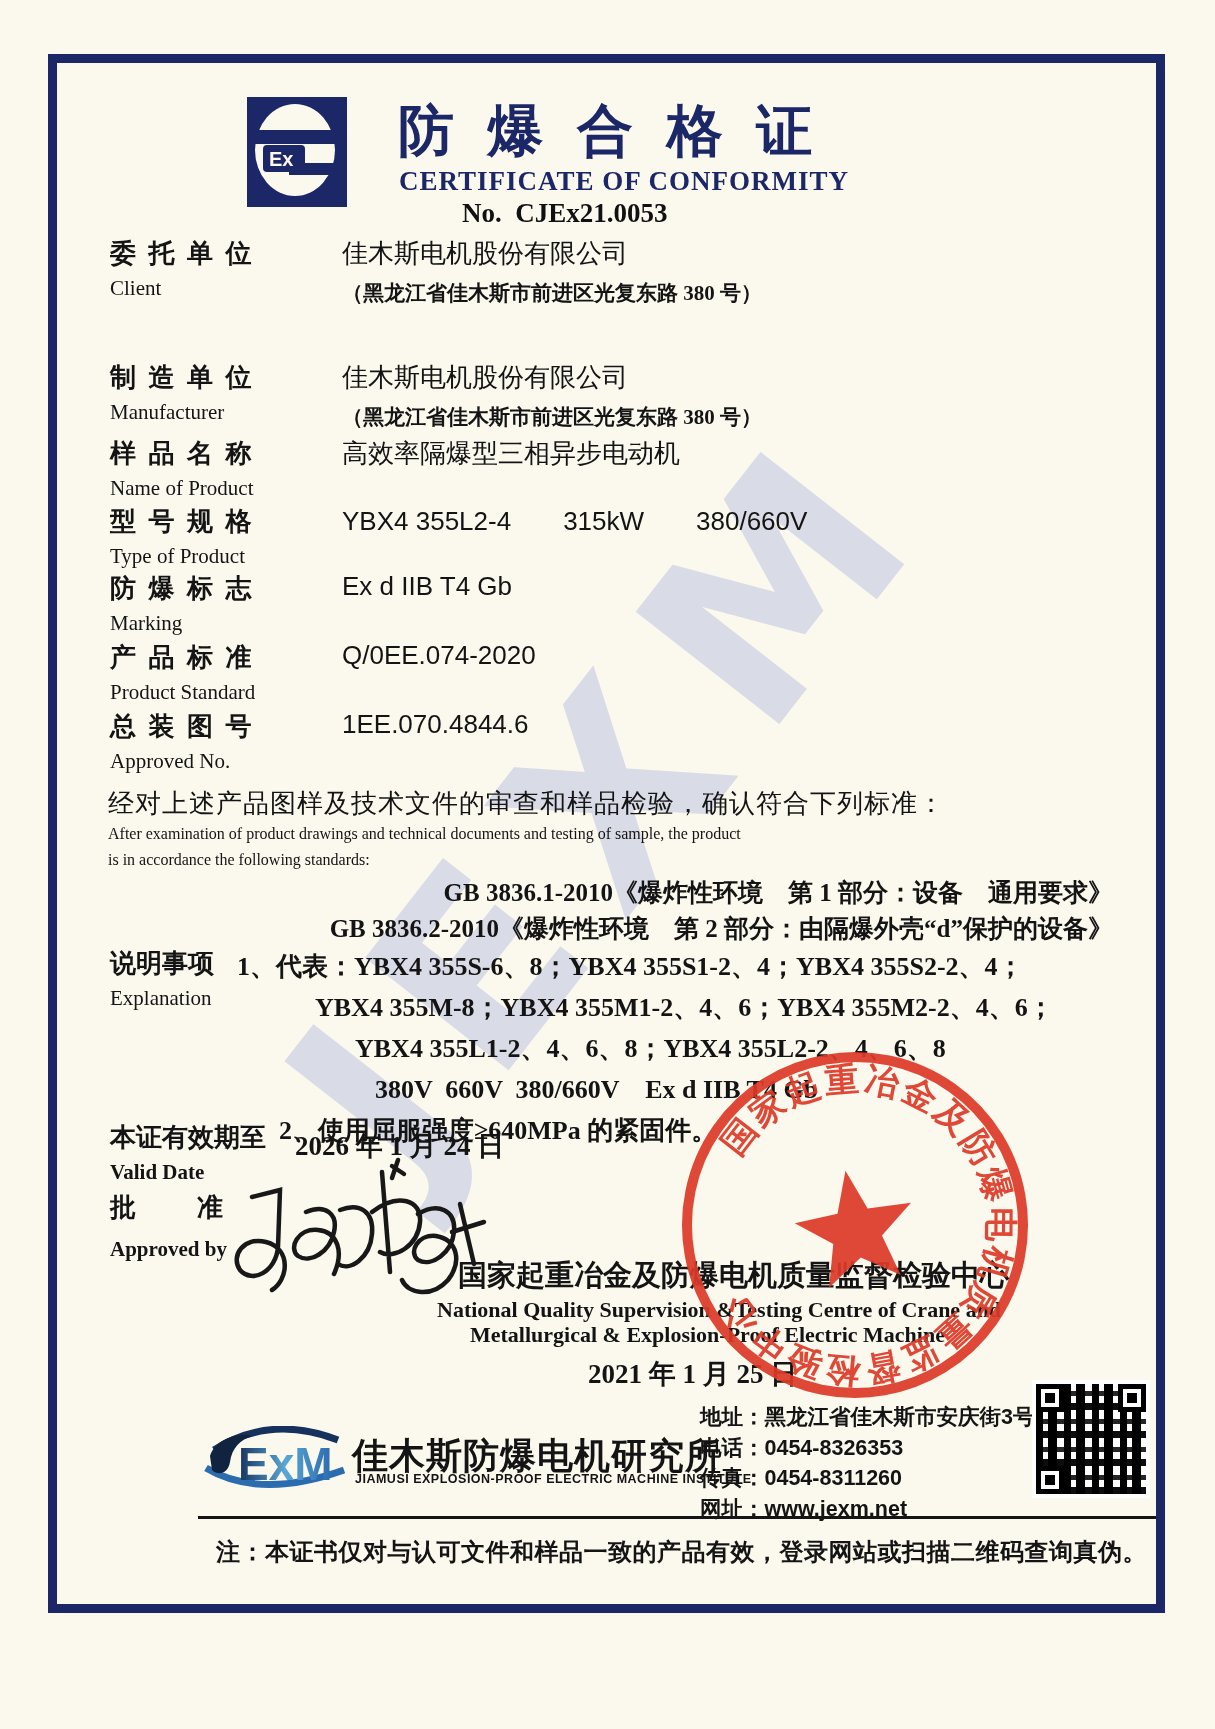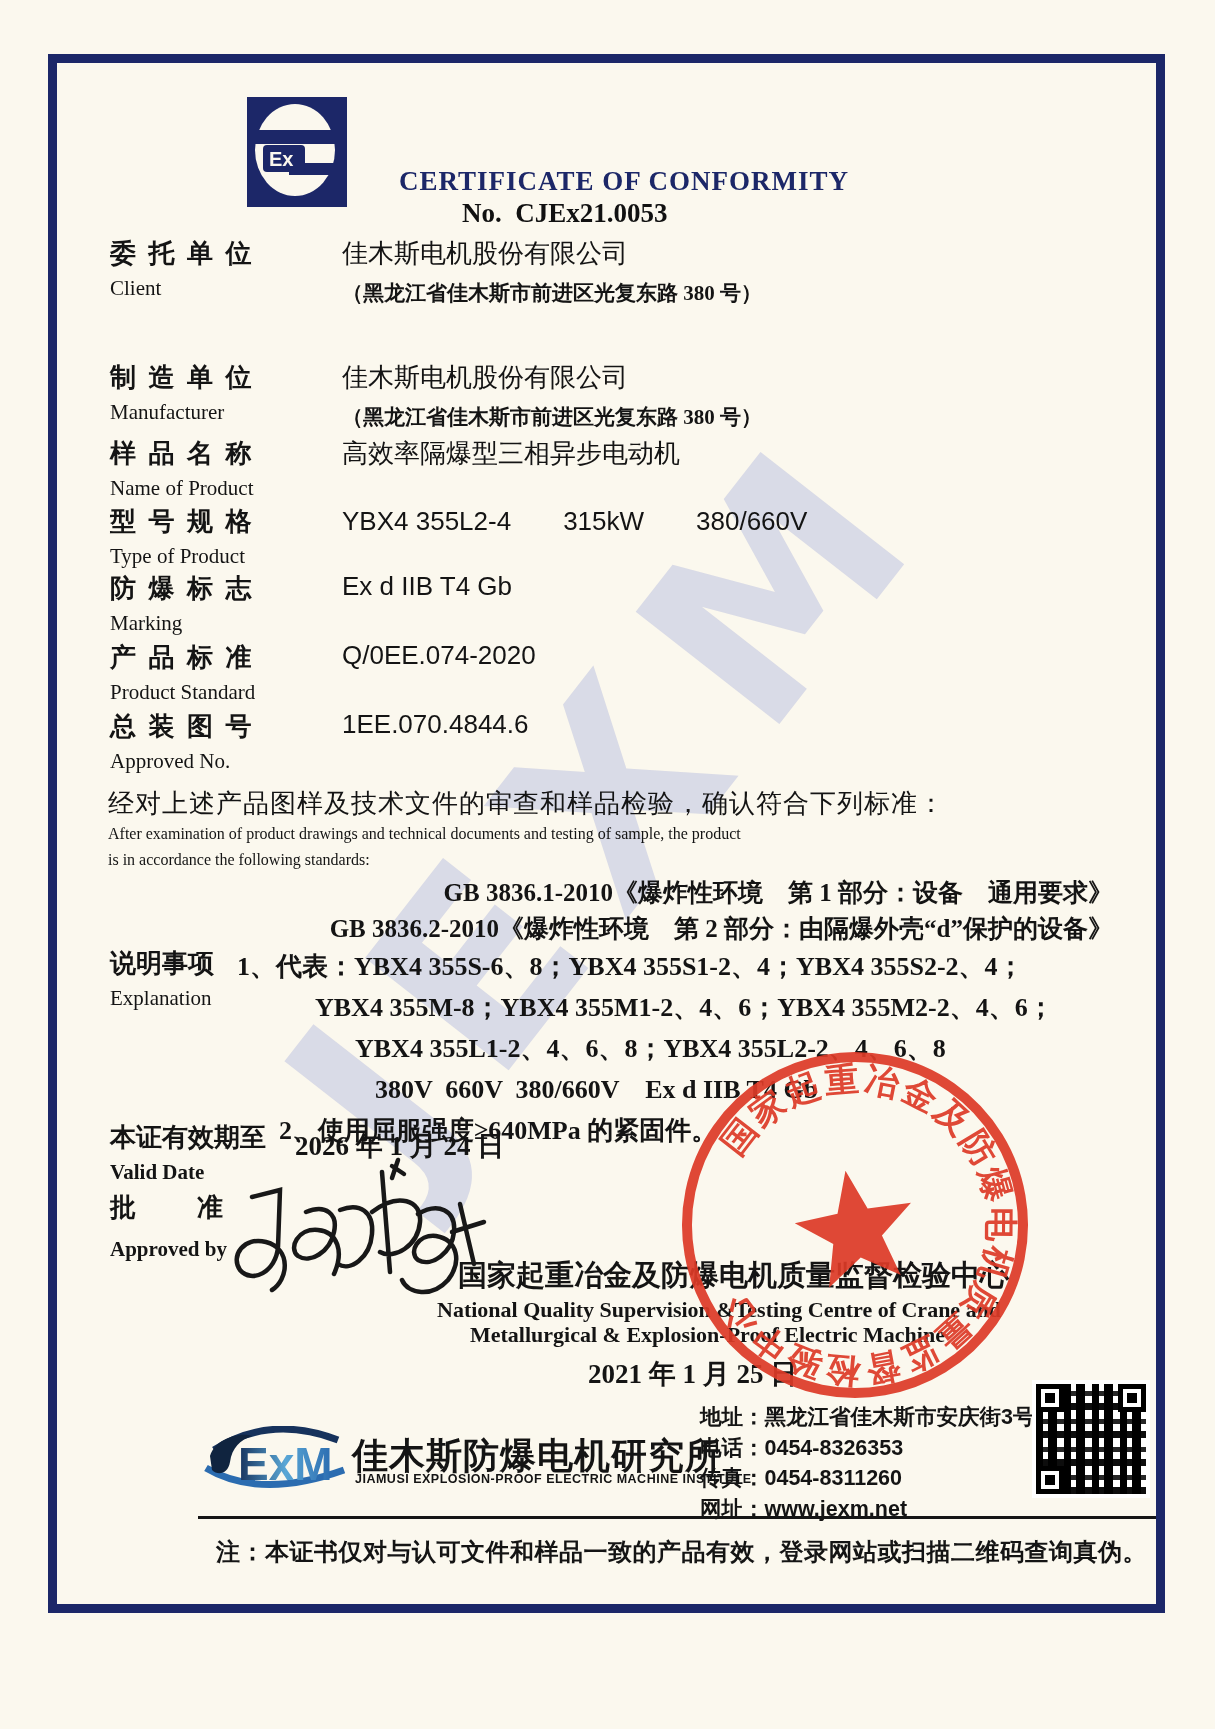--- a/index.html
+++ b/index.html
@@ -62,20 +62,21 @@
   <svg class="abs" style="left:247px;top:97px;z-index:3" width="100" height="110" viewBox="0 0 100 110">
     <rect x="0" y="0" width="100" height="110" fill="#1c2768"></rect>
     <ellipse cx="48" cy="53" rx="40" ry="46" fill="#fbf8ee"></ellipse>
     <rect x="0" y="33" width="100" height="14" fill="#1c2768"></rect>
     <rect x="42" y="66" width="58" height="12" fill="#1c2768"></rect>
     <rect x="16" y="48" width="42" height="27" rx="4" fill="#1c2768"></rect>
     <text x="22" y="69" font-size="20" font-weight="bold" fill="#fbf8ee" font-family="Liberation Sans,DejaVu Sans,sans-serif">Ex</text>
     <path d="M66,80 a11,11 0 0 1 -18,9" stroke="#fbf8ee" stroke-width="6" fill="none"></path>
   </svg>
 
+  <div class="abs title-cn" style="left:398px;top:94px;z-index:3">防 爆 合 格 证</div>
   <div class="abs title-en" style="left:399px;top:166px;z-index:3">CERTIFICATE OF CONFORMITY</div>
   <div class="abs cert-no" style="left:462px;top:198px;z-index:3">No.  CJEx21.0053</div>
 
   <div class="field-row" style="top:236px">
     <div class="f-label">
         <div class="f-cn">委 托 单 位</div>
       <div class="f-en">Client</div>
       </div>
     <div>
         <div class="v-main">佳木斯电机股份有限公司</div>

